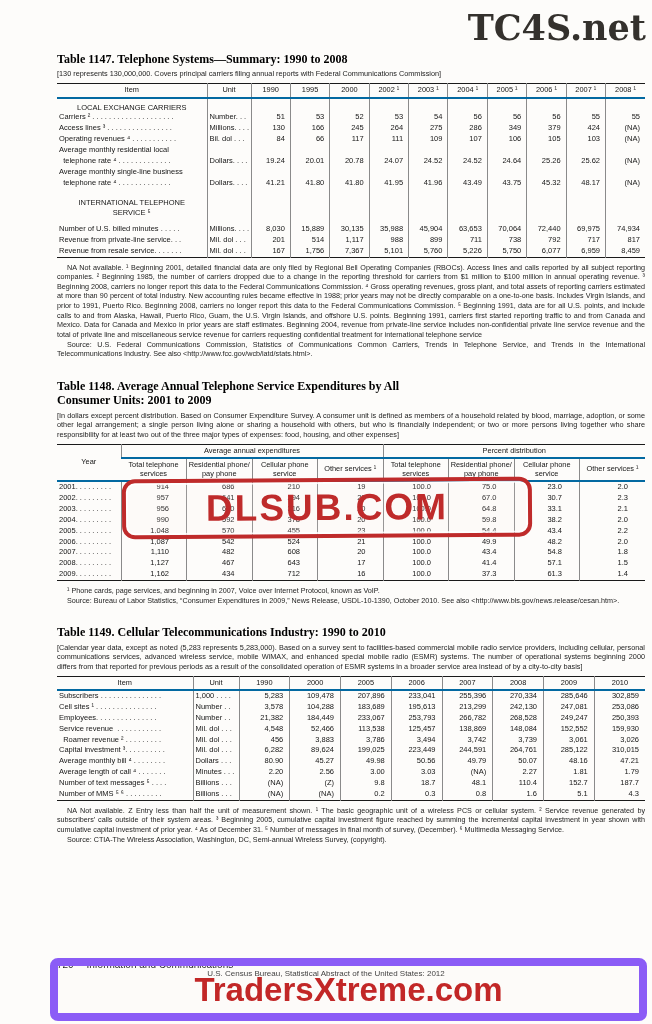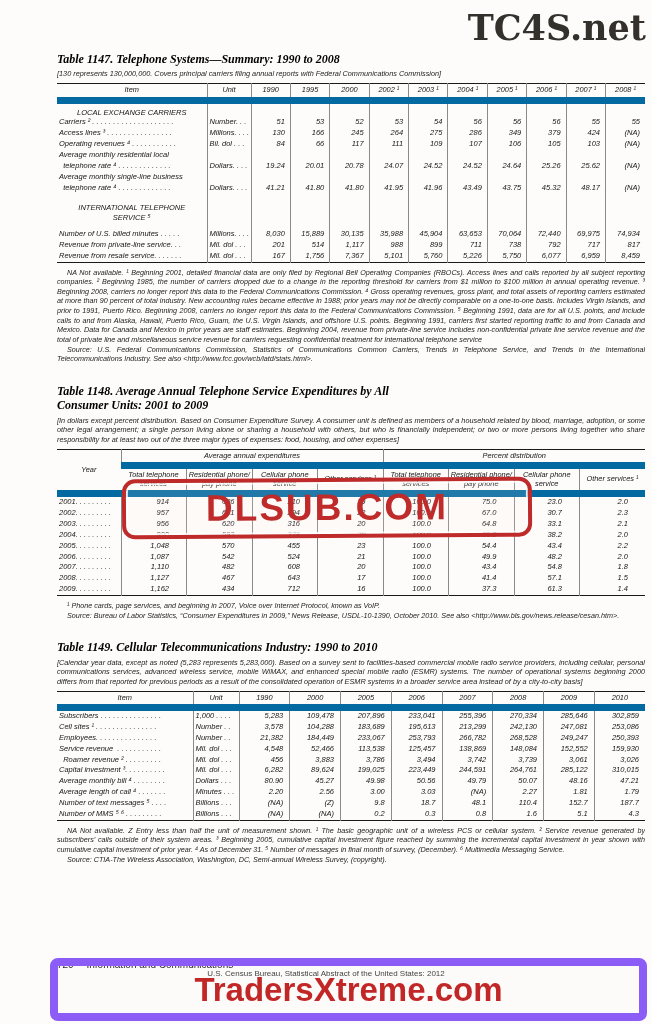--- a/index.html
+++ b/index.html
@@ -1,29 +1,29 @@
 <!DOCTYPE html>
 <html><head>
 <meta charset="utf-8">
 <style>
   html,body{margin:0;padding:0;}
   body{width:652px;height:1024px;position:relative;overflow:hidden;background:#fdfcfa;
        font-family:"Liberation Sans","DejaVu Sans",sans-serif;color:#161616;}
   .page{position:absolute;inset:0;margin-top:12px;}
   .content{position:absolute;top:40px;left:57px;width:588px;bottom:64px;overflow:hidden;}
-  .tbl-section{margin-bottom:20px;font-style:italic;}
+  .tbl-section{margin-bottom:20px;}
   .tbl-title{font-family:"Liberation Serif","DejaVu Serif",serif;font-size:12px;font-weight:bold;
              line-height:1.2;margin:0 0 3px 0;white-space:pre-line;color:#000;}
   .tbl-note{font-size:7.3px;line-height:1.32;margin:0 0 4px 0;text-align:justify;color:#1c1c1c;}
   table{width:100%;border-collapse:collapse;table-layout:fixed;font-size:7.5px;line-height:1.45;
         border-top:1px solid #1a1a1a;border-bottom:1px solid #1a1a1a;margin:0 0 5px 0;}
   th,td{border-left:1px solid #8a8a8a;padding:0 2px;}
   th:first-child,td:first-child{border-left:none;}
   thead th{font-weight:normal;text-align:center;vertical-align:middle;
-           border-bottom:7px solid #0369a1;padding:2px 1px;line-height:1.15;font-size:7.4px;}
+           border-bottom:2px solid #0369a1;padding:2px 1px;line-height:1.15;font-size:7.4px;}
   td.lab,td.unit{white-space:pre;overflow:hidden;text-align:left;vertical-align:bottom;}
   td.num{text-align:right;vertical-align:bottom;white-space:pre;overflow:hidden;}
   td.sec{text-align:center;white-space:pre;overflow:hidden;padding-top:4px;line-height:1.3;}
   td.spacer{height:6px;}
   .t1147 td.num{padding-right:5px;}
   .t1148 td.num{padding-right:17px;}
   .t1149 td.num{padding-right:6px;}
   .fn{font-size:7.2px;line-height:1.34;text-align:justify;text-indent:10px;margin:0;color:#1c1c1c;}
   .wm-top{position:absolute;top:-5px;right:6px;font-family:"DejaVu Serif","Liberation Serif",serif;
           font-size:35px;font-weight:bold;color:#34312d;z-index:4;}

